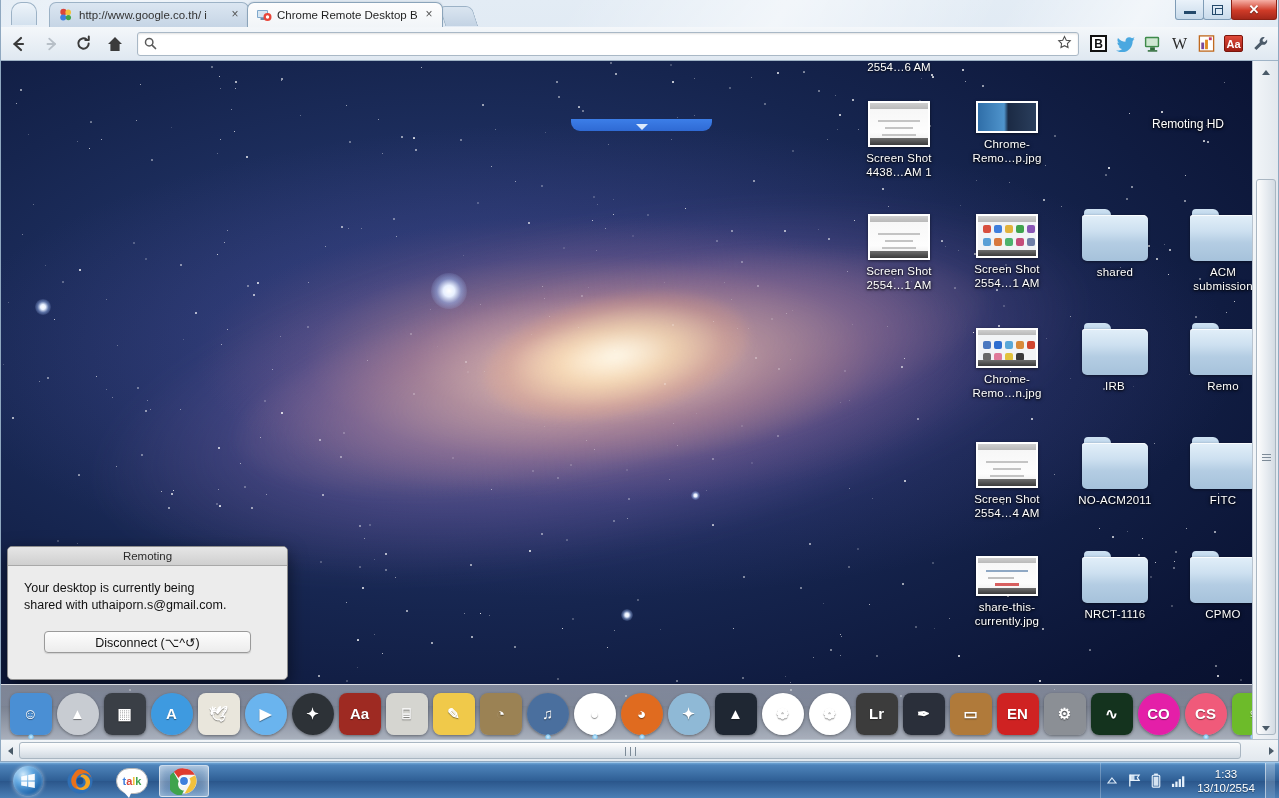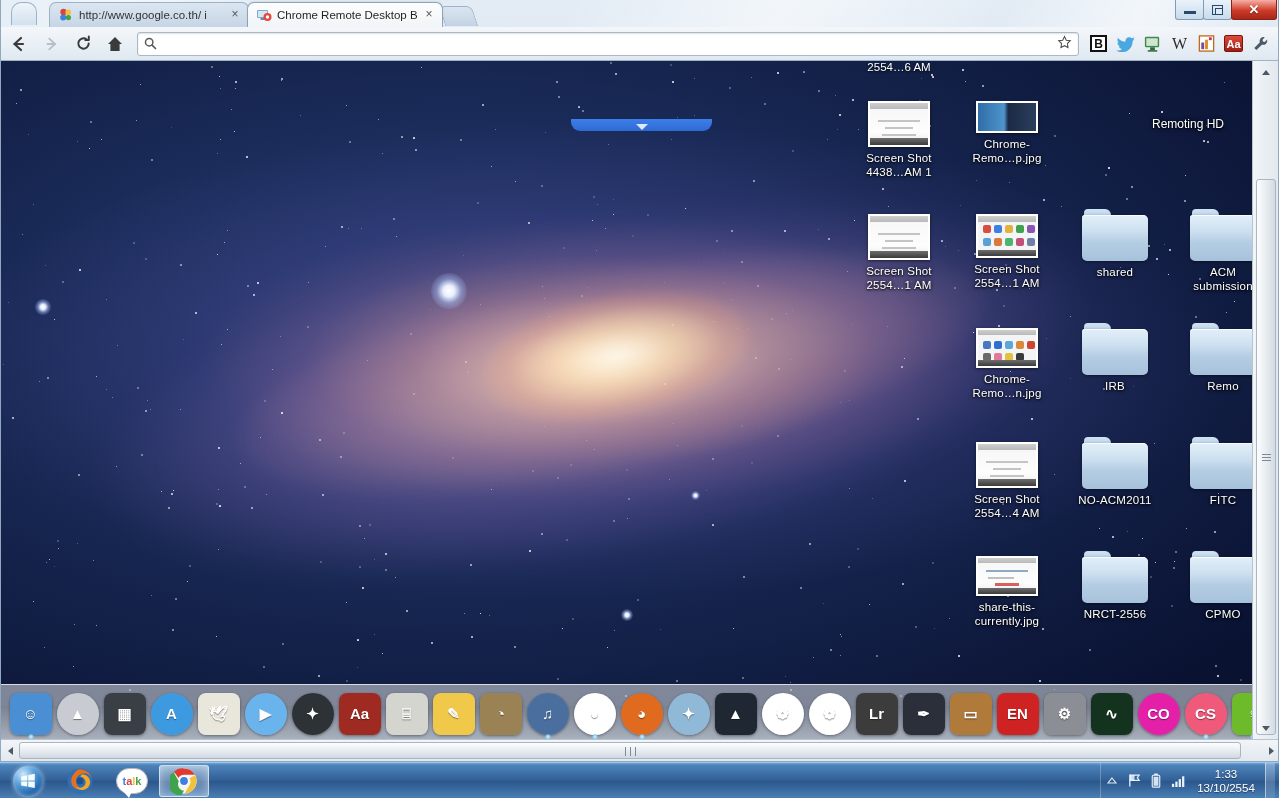--- a/index.html
+++ b/index.html
@@ -1117,34 +1117,44 @@
               <div>share-this-</div>
               <div>currently.jpg</div>
             </div>
           </div>
           <div class="dicon" style="left:1066px;top:490px;">
             <div class="folder">
               <div class="tabtop"></div>
               <div class="body"></div>
             </div>
             <div class="label">
-              <div>NRCT-2556</div>
+              <div>NRCT-1116</div>
             </div>
           </div>
           <div class="dicon" style="left:1174px;top:490px;">
             <div class="folder">
               <div class="tabtop"></div>
               <div class="body"></div>
             </div>
             <div class="label">
               <div>CPMO</div>
             </div>
           </div>
         </div>
 
+      <div class="remoting" style="left:6px;top:485px;">
+        <div class="titlebar">Remoting</div>
+        <div class="msg">
+          <div>Your desktop is currently being</div>
+          <div>shared with uthaiporn.s@gmail.com.</div>
+        </div>
+        <div class="btnwrap">
+          <div class="discon-btn">Disconnect (⌥^↺)</div>
+        </div>
+      </div>
 
       <div class="dock" id="dock">
           <div class="dock-item">
             <span class="di" style="background:linear-gradient(to bottom, #4a8fd4, #4a8fd4);">
               <span style="text-shadow:0 1px 1px rgba(0,0,0,.45);">☺</span>
             </span>
             <span class="dot"></span>
           </div>
           <div class="dock-item">
             <span class="di circle" style="background:linear-gradient(to bottom, #c8ccd2, #c8ccd2);">

